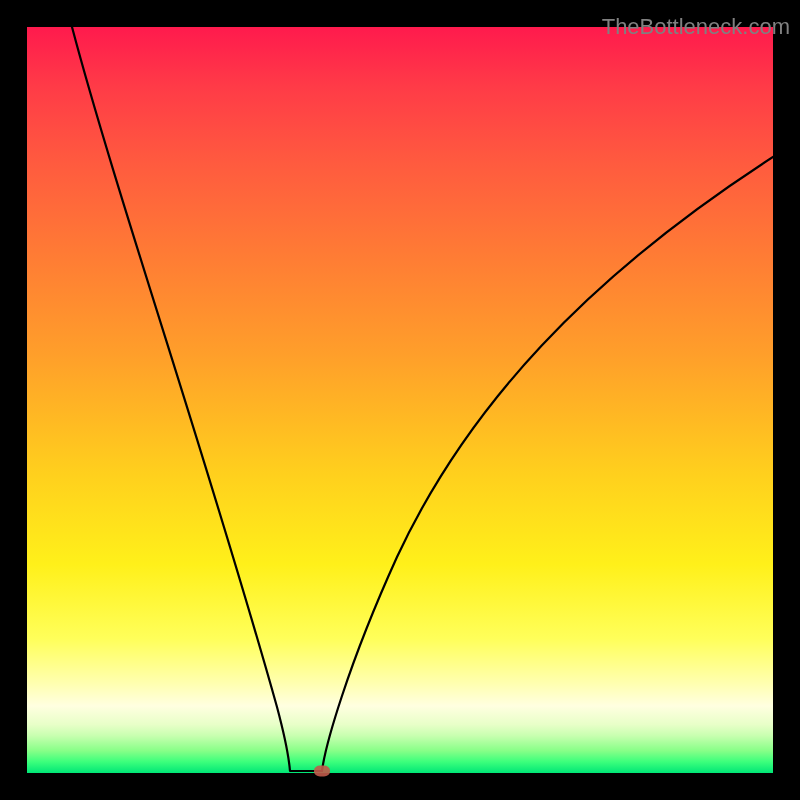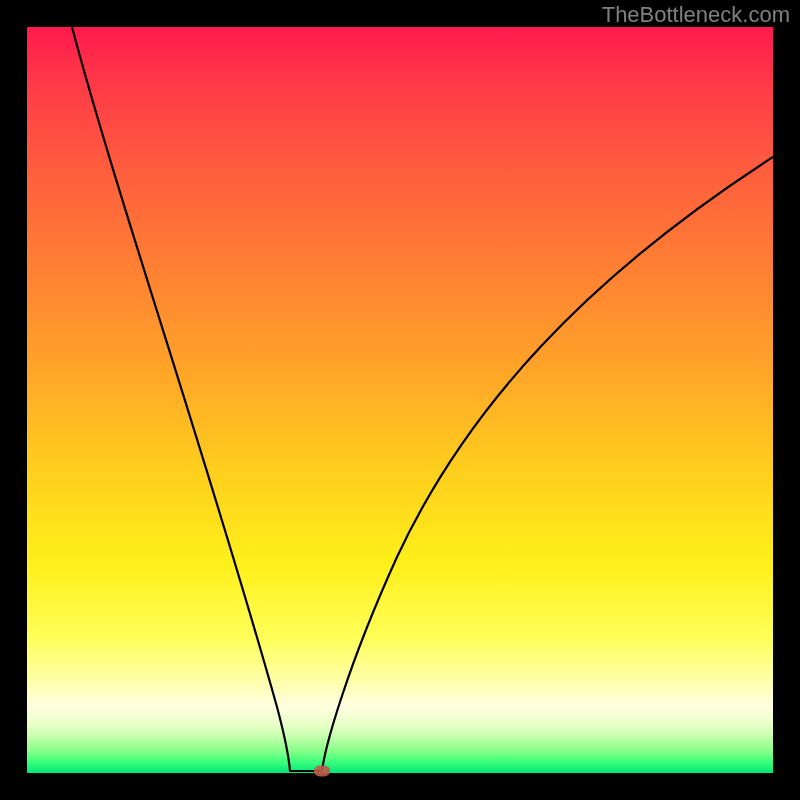--- a/index.html
+++ b/index.html
@@ -12,21 +12,21 @@
     overflow: hidden;
   }
   .frame {
     position: relative;
     width: 800px;
     height: 800px;
     background: #000;
   }
   .watermark {
     position: absolute;
-    top: 2px;
+    top: 14px;
     right: 10px;
     color: #808080;
     font-size: 22px;
     font-weight: 500;
     letter-spacing: 0px;
     z-index: 30;
   }
   
   .plot {
     position: absolute;

